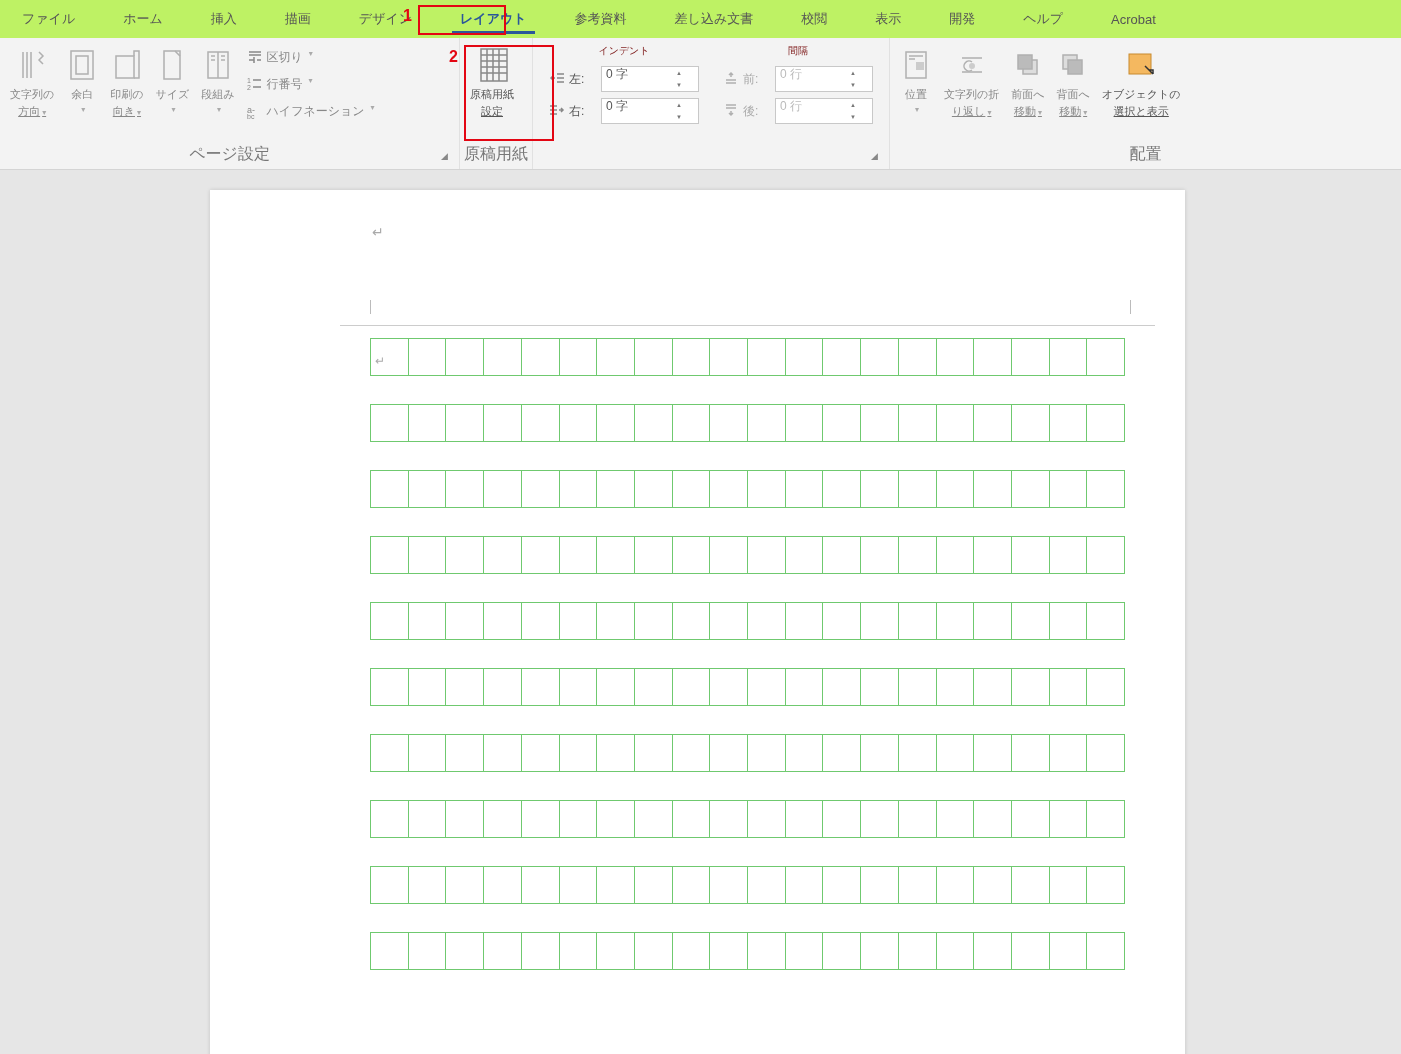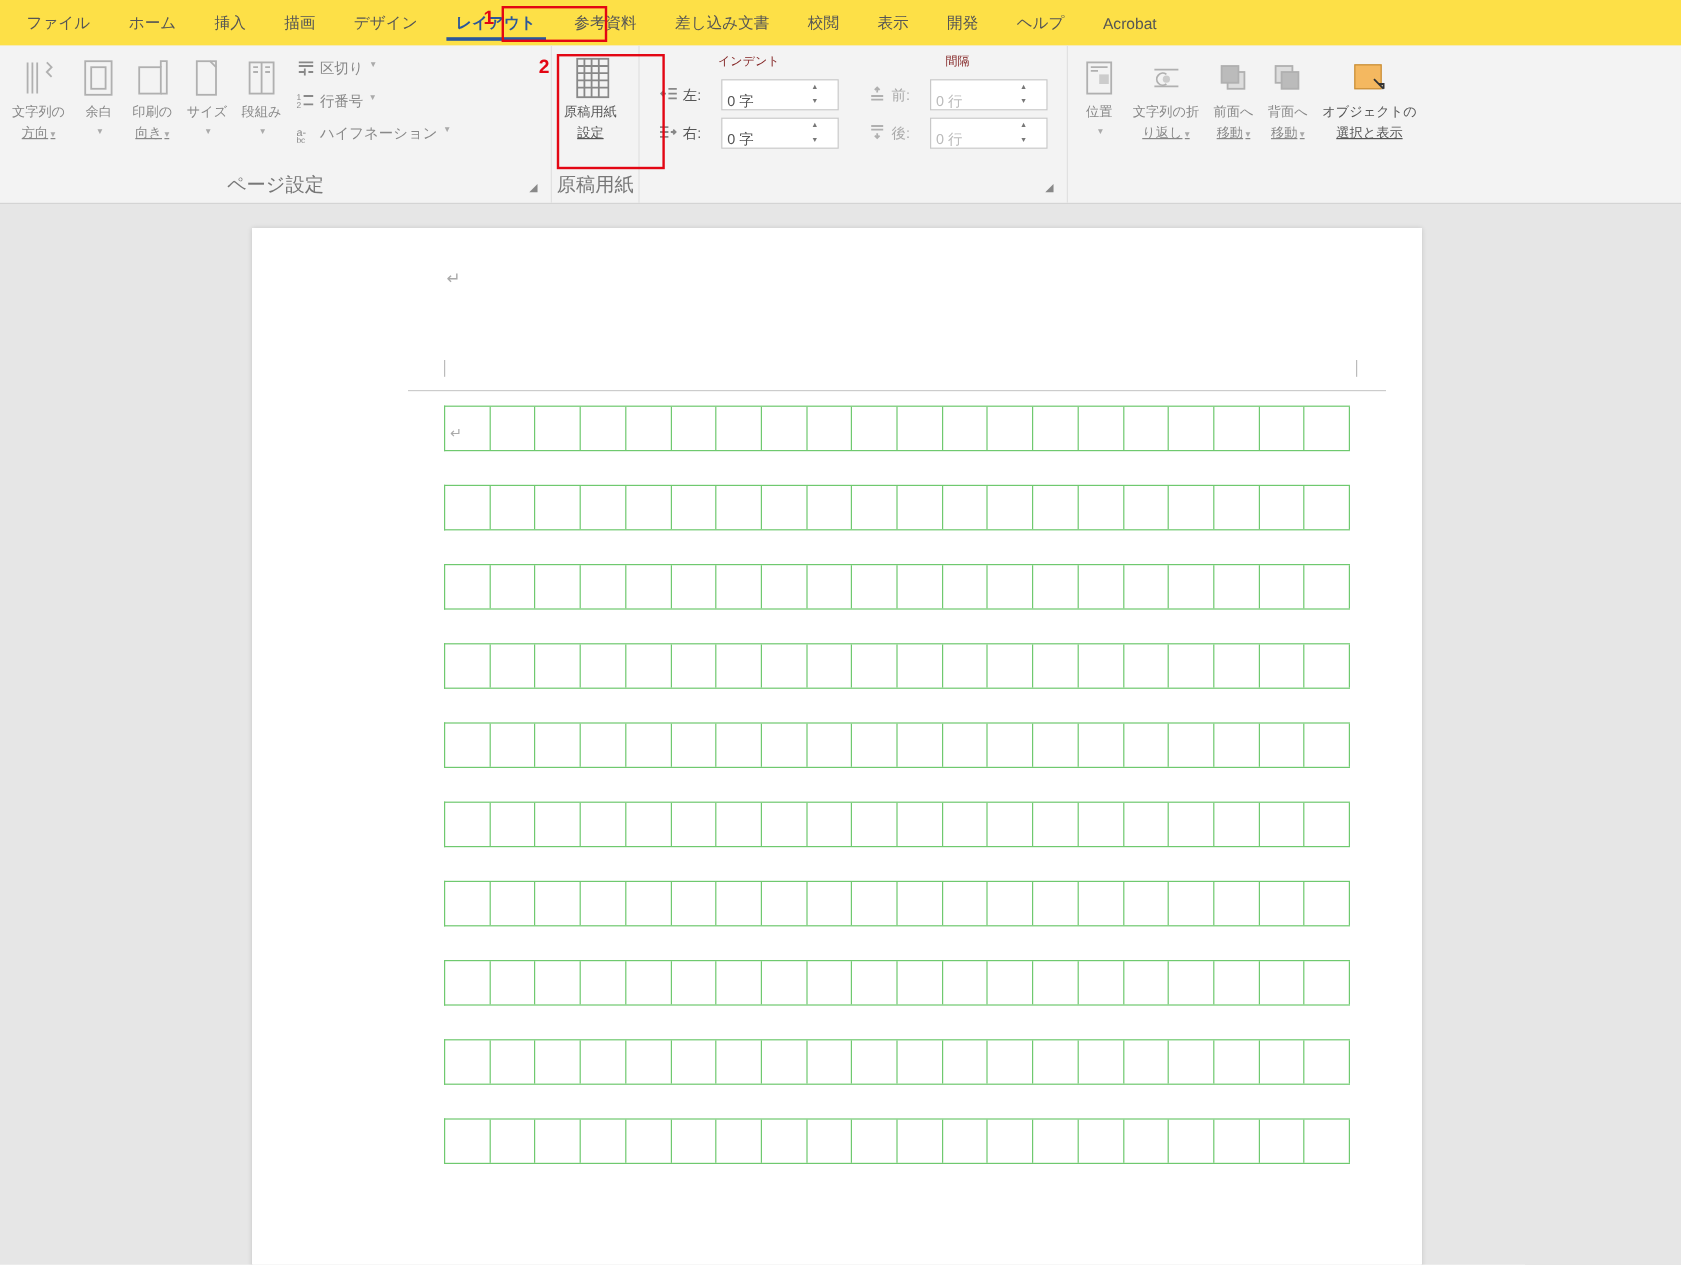--- a/index.html
+++ b/index.html
@@ -8,23 +8,23 @@
   font-size: 12px;
   background: #f3f3f3;
   width: 1401px;
   height: 1054px;
   overflow: hidden;
 }
 .ribbon-tabs {
   display: flex;
   align-items: center;
   height: 38px;
-  background: #fde047;
+  background: #bef264;
   padding: 0 8px;
-  gap: 4px;
+  gap: 20px;
 }
 .ribbon-tab {
   padding: 8px 14px;
   font-size: 13px;
   color: #555;
   cursor: pointer;
   position: relative;
 }
 .ribbon-tab.active {
   color: #2b579a;
@@ -118,21 +118,21 @@
   gap: 4px;
   padding: 2px 4px;
 }
 .indent-row .lbl, .spacing-row .lbl {
   font-size: 12px;
   color: #555;
   min-width: 28px;
 }
 .spinbox {
   display: flex;
-  align-items: flex-end;
+  align-items: flex-start;
   background: #fff;
   border: 1px solid #c8c8c8;
   height: 26px;
   width: 98px;
   position: relative;
 }
 .spinbox input {
   border: none;
   outline: none;
   font-size: 12px;
@@ -490,20 +490,21 @@
         <span class="icon">
           <svg width="32" height="34">
               <rect x="4" y="6" width="22" height="20" fill="#f4b860" stroke="#c88a2e"></rect>
               <path d="M20 18 L28 26 M24 22 L28 22 L28 26" stroke="#333" fill="none" stroke-width="1.5"></path>
             </svg>
         </span>
         <span class="label">オブジェクトの</span>
         <span class="label-line2">選択と表示</span>
       </div>
     </div>
+    <div class="group-label">配置</div>
   </div>
 </div>
 
 <div class="redlbl" style="top:7px;left:403px">1</div>
 <div class="redbox" style="top:5px;left:418px;width:88px;height:30px"></div>
 <div class="redlbl" style="top:48px;left:449px">2</div>
 <div class="redbox" style="top:45px;left:464px;width:90px;height:96px"></div>
 
 <div class="doc-area">
   <div class="page">

